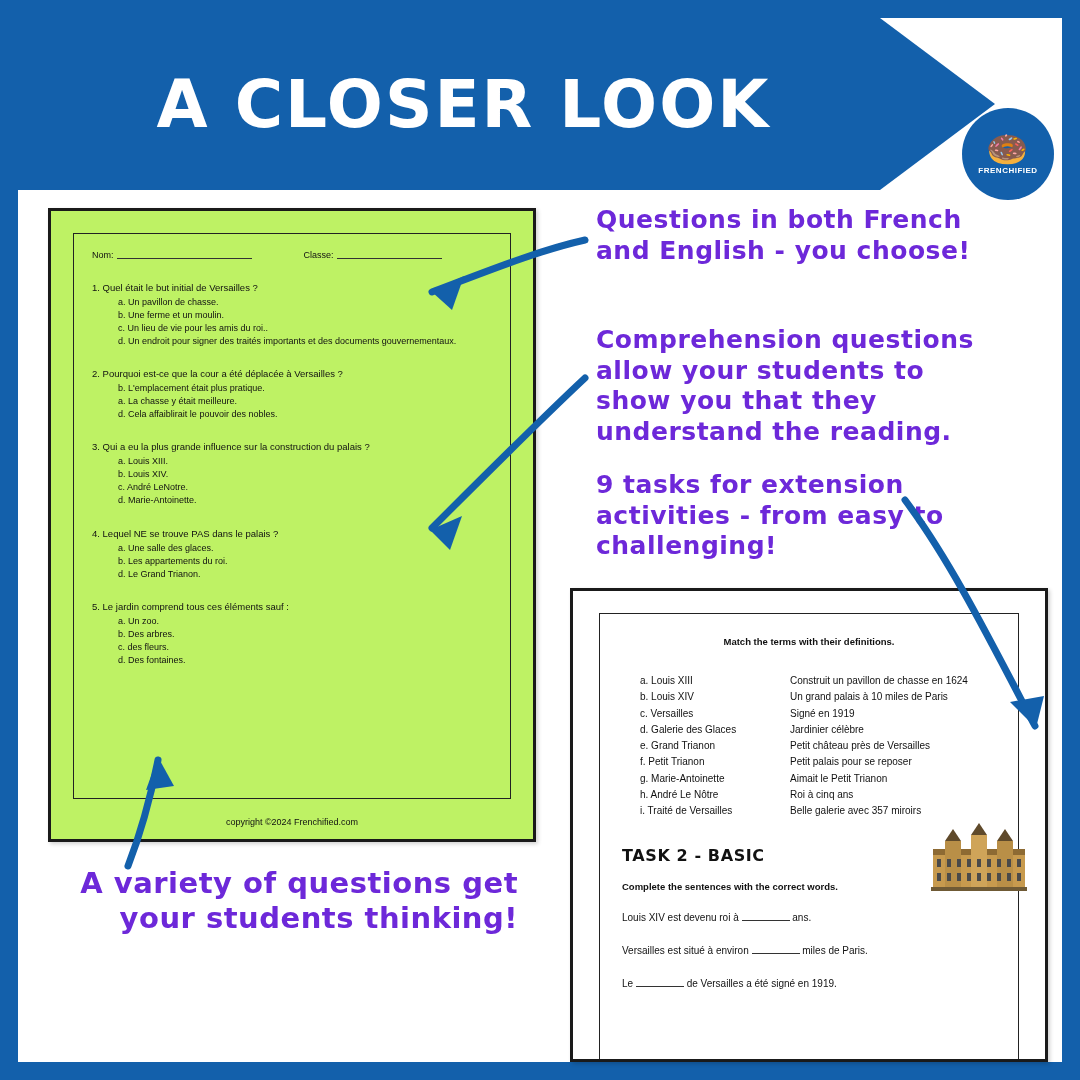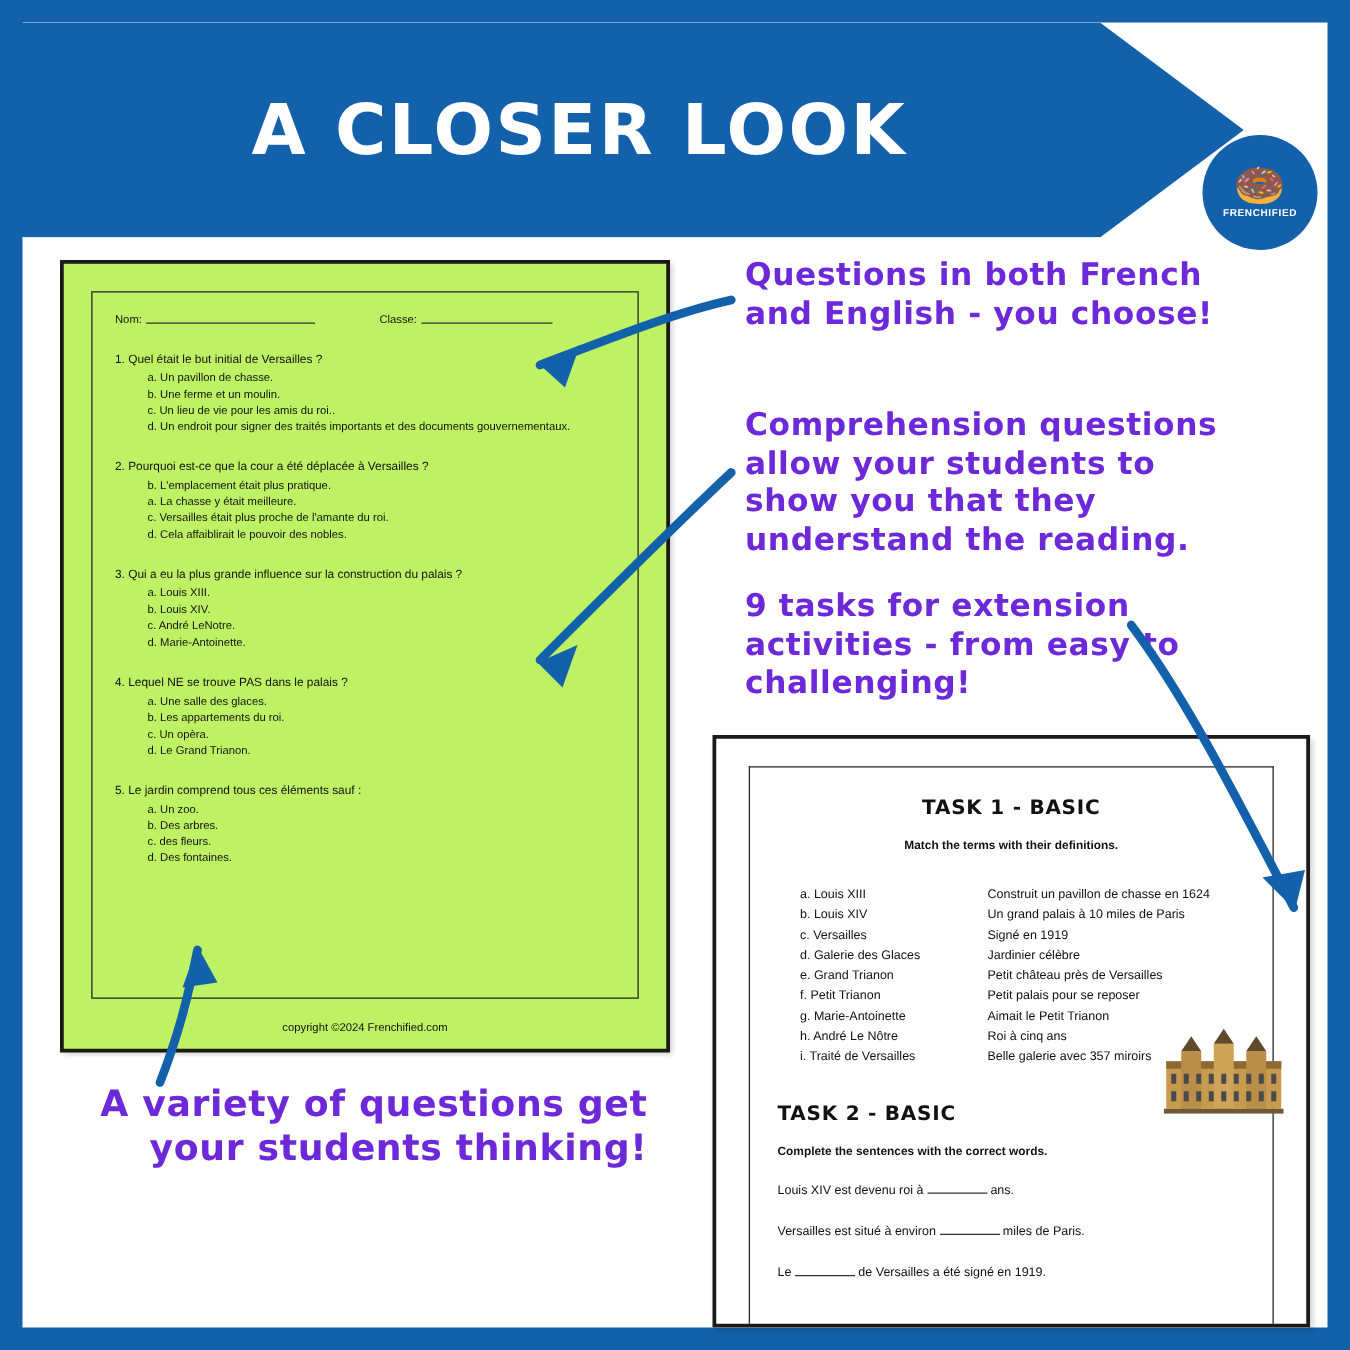--- a/index.html
+++ b/index.html
@@ -23,21 +23,21 @@
   
   #banner {
     position: absolute; left: 0; top: 18px; width: 995px; height: 172px;
     background: #1360ab;
     display: flex; align-items: center; justify-content: center;
     clip-path: polygon(0 0, 880px 0, 995px 86px, 880px 172px, 0 172px);
     z-index: 4;
   }
   #banner-title {
     color: #ffffff;
-    font-size: 56px;
+    font-size: 66px;
     font-weight: bold;
     letter-spacing: 2px;
     text-align: center;
     margin-right: 68px;
     font-family: "DejaVu Sans", sans-serif;
   }
 
   
   #logo-badge {
     position: absolute; right: 26px; top: 108px;
@@ -160,54 +160,51 @@
       <div class="q-opt">a. Un pavillon de chasse.</div>
       <div class="q-opt">b. Une ferme et un moulin.</div>
       <div class="q-opt">c. Un lieu de vie pour les amis du roi..</div>
       <div class="q-opt">d. Un endroit pour signer des traités importants et des documents gouvernementaux.</div>
     </div>
 
     <div class="q-block">
       <div class="q-text">2. Pourquoi est-ce que la cour a été déplacée à Versailles ?</div>
       <div class="q-opt">b. L'emplacement était plus pratique.</div>
       <div class="q-opt">a. La chasse y était meilleure.</div>
-      <div class="q-opt">c. Versailles était plus proche de l'amante du roi.</div>
       <div class="q-opt">d. Cela affaiblirait le pouvoir des nobles.</div>
     </div>
 
     <div class="q-block">
       <div class="q-text">3. Qui a eu la plus grande influence sur la construction du palais ?</div>
       <div class="q-opt">a. Louis XIII.</div>
       <div class="q-opt">b. Louis XIV.</div>
       <div class="q-opt">c. André LeNotre.</div>
       <div class="q-opt">d. Marie-Antoinette.</div>
     </div>
 
     <div class="q-block">
       <div class="q-text">4. Lequel NE se trouve PAS dans le palais ?</div>
       <div class="q-opt">a. Une salle des glaces.</div>
       <div class="q-opt">b. Les appartements du roi.</div>
-      <div class="q-opt">c. Un opèra.</div>
       <div class="q-opt">d. Le Grand Trianon.</div>
     </div>
 
     <div class="q-block">
       <div class="q-text">5. Le jardin comprend tous ces éléments sauf :</div>
       <div class="q-opt">a. Un zoo.</div>
       <div class="q-opt">b. Des arbres.</div>
       <div class="q-opt">c. des fleurs.</div>
       <div class="q-opt">d. Des fontaines.</div>
     </div>
   </div>
   <div id="ws-left-copyright">copyright ©2024 Frenchified.com</div>
 </div>
 
 <div id="worksheet-right">
   <div id="worksheet-right-inner">
-    <div class="task-title">TASK 1 - BASIC</div>
     <div class="task-sub">Match the terms with their definitions.</div>
     <div class="match-wrap">
       <div class="match-col-a">
         <div class="match-item">a. Louis XIII</div>
         <div class="match-item">b. Louis XIV</div>
         <div class="match-item">c. Versailles</div>
         <div class="match-item">d. Galerie des Glaces</div>
         <div class="match-item">e. Grand Trianon</div>
         <div class="match-item">f. Petit Trianon</div>
         <div class="match-item">g. Marie-Antoinette</div>

